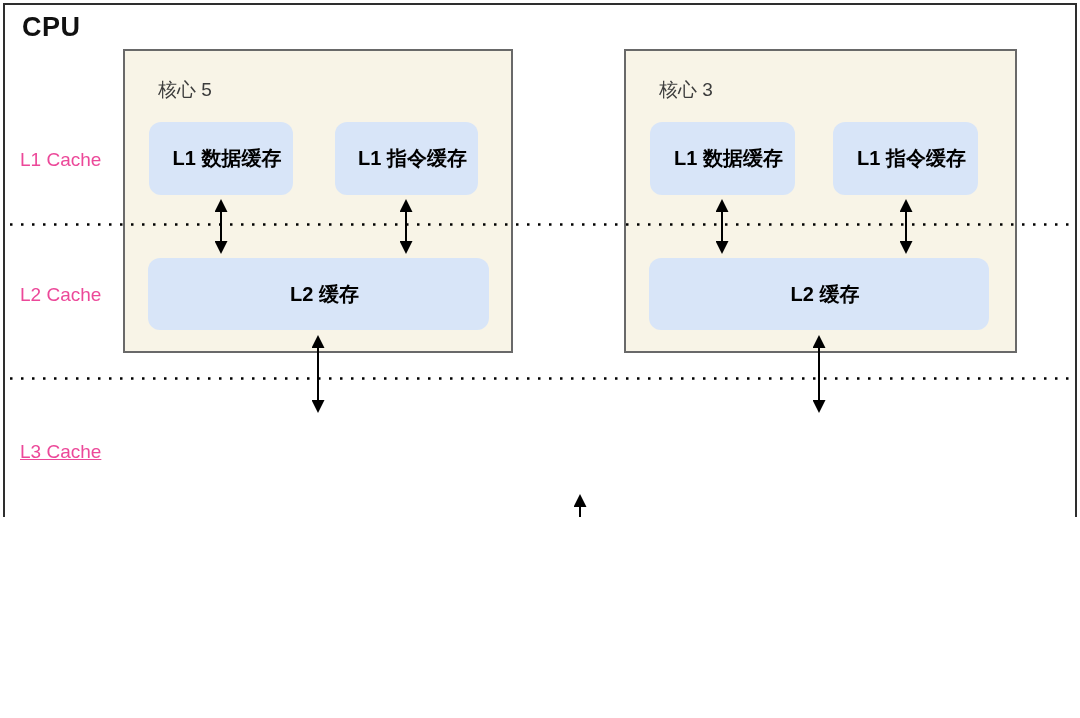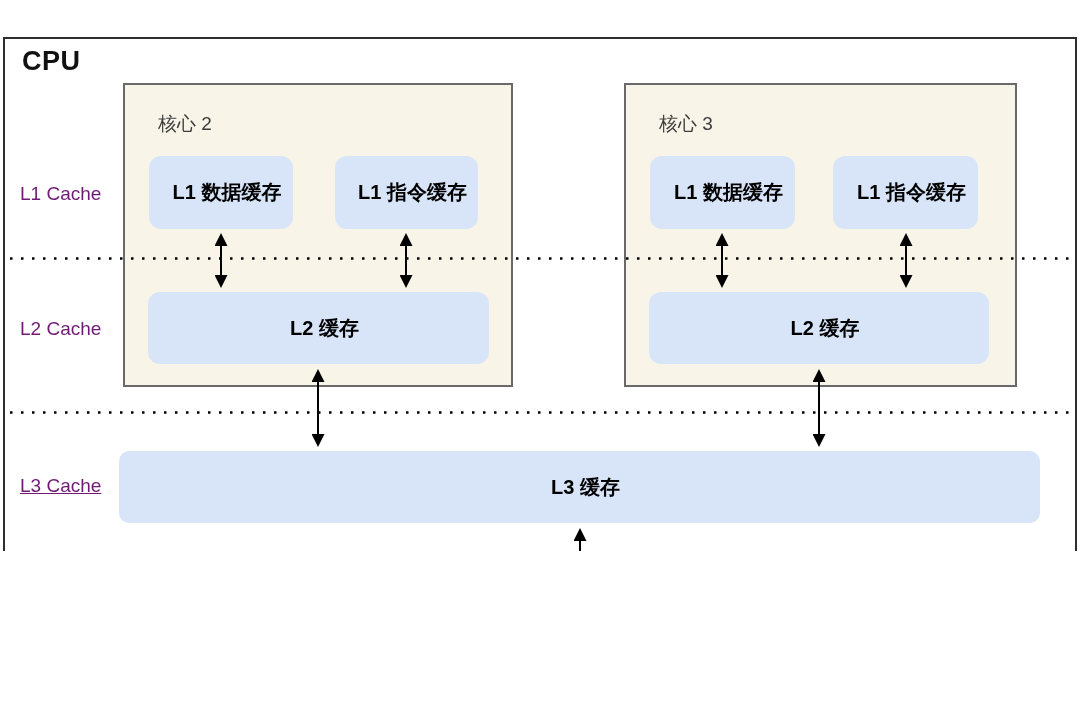--- a/index.html
+++ b/index.html
@@ -2,34 +2,33 @@
 <html style="--core-fill: #f8f4e7; --cache-fill: #d8e5f8; --memory-fill: #fbc78d; --core-border: #696969; --cpu-border: #2e2e2e; --arrow: #000000;"><head>
 <meta charset="utf-8">
 <style>
   html,body{margin:0;padding:0;background:#ffffff;}
   body{font-family:"Liberation Sans","DejaVu Sans",sans-serif;}
   .canvas{
     position:relative;
     width:1080px;height:517px;
     background:#ffffff;
     overflow:hidden;
-    margin-top:34px;
   }
   .cpu-box{
     position:absolute;left:3px;top:3px;width:1074px;height:522px;
     border:2px solid var(--cpu-border,#2e2e2e);
     box-sizing:border-box;background:#ffffff;
   }
   .cpu-title{
     position:absolute;left:22px;top:12px;
     font-size:27px;font-weight:bold;color:#111111;letter-spacing:0.5px;
   }
   .side-label{
     position:absolute;left:20px;
-    font-size:19px;color:#701a75;white-space:nowrap;
+    font-size:19px;color:#ec4899;white-space:nowrap;
   }
   .side-l1{top:149px;}
   .side-l2{top:284px;text-align:center;}
   .side-l3{top:441px;text-decoration:underline;}
   .core-box{
     position:absolute;top:49px;height:304px;
     background:var(--core-fill,#f8f4e7);
     border:2px solid var(--core-border,#696969);
     box-sizing:border-box;
   }
@@ -75,21 +74,21 @@
 <div class="canvas">
 
   <div class="cpu-box"></div>
   <div class="cpu-title">CPU</div>
 
   <div class="side-label side-l1">L1 Cache</div>
   <div class="side-label side-l2">L2 Cache</div>
   <div class="side-label side-l3">L3 Cache</div>
 
   <div class="core-box core-1">
-    <div class="core-name">核心 2</div>
+    <div class="core-name">核心 5</div>
   </div>
 
   <div class="core-box core-2">
     <div class="core-name">核心 3</div>
   </div>
 
   <svg class="overlay" viewBox="0 0 1080 718">
     <defs>
       <marker id="ah" viewBox="0 0 10 10" refX="8.5" refY="5" markerWidth="6.5" markerHeight="6.5" orient="auto-start-reverse">
         <path class="ah-fill" d="M0,0 L10,5 L0,10 z"></path>
@@ -108,17 +107,16 @@
 
     <line class="arrow" x1="580" y1="496" x2="580" y2="551" marker-start="url(#ah)" marker-end="url(#ah)"></line>
   </svg>
 
   <div class="cache-box c1-l1d">L1 数据缓存</div>
   <div class="cache-box c1-l1i">L1 指令缓存</div>
   <div class="cache-box c2-l1d">L1 数据缓存</div>
   <div class="cache-box c2-l1i">L1 指令缓存</div>
   <div class="cache-box c1-l2">L2 缓存</div>
   <div class="cache-box c2-l2">L2 缓存</div>
-  <div class="cache-box l3-box">L3 缓存</div>
 
   <div class="memory-box">内存</div>
 
 </div>
 
 </body></html>

